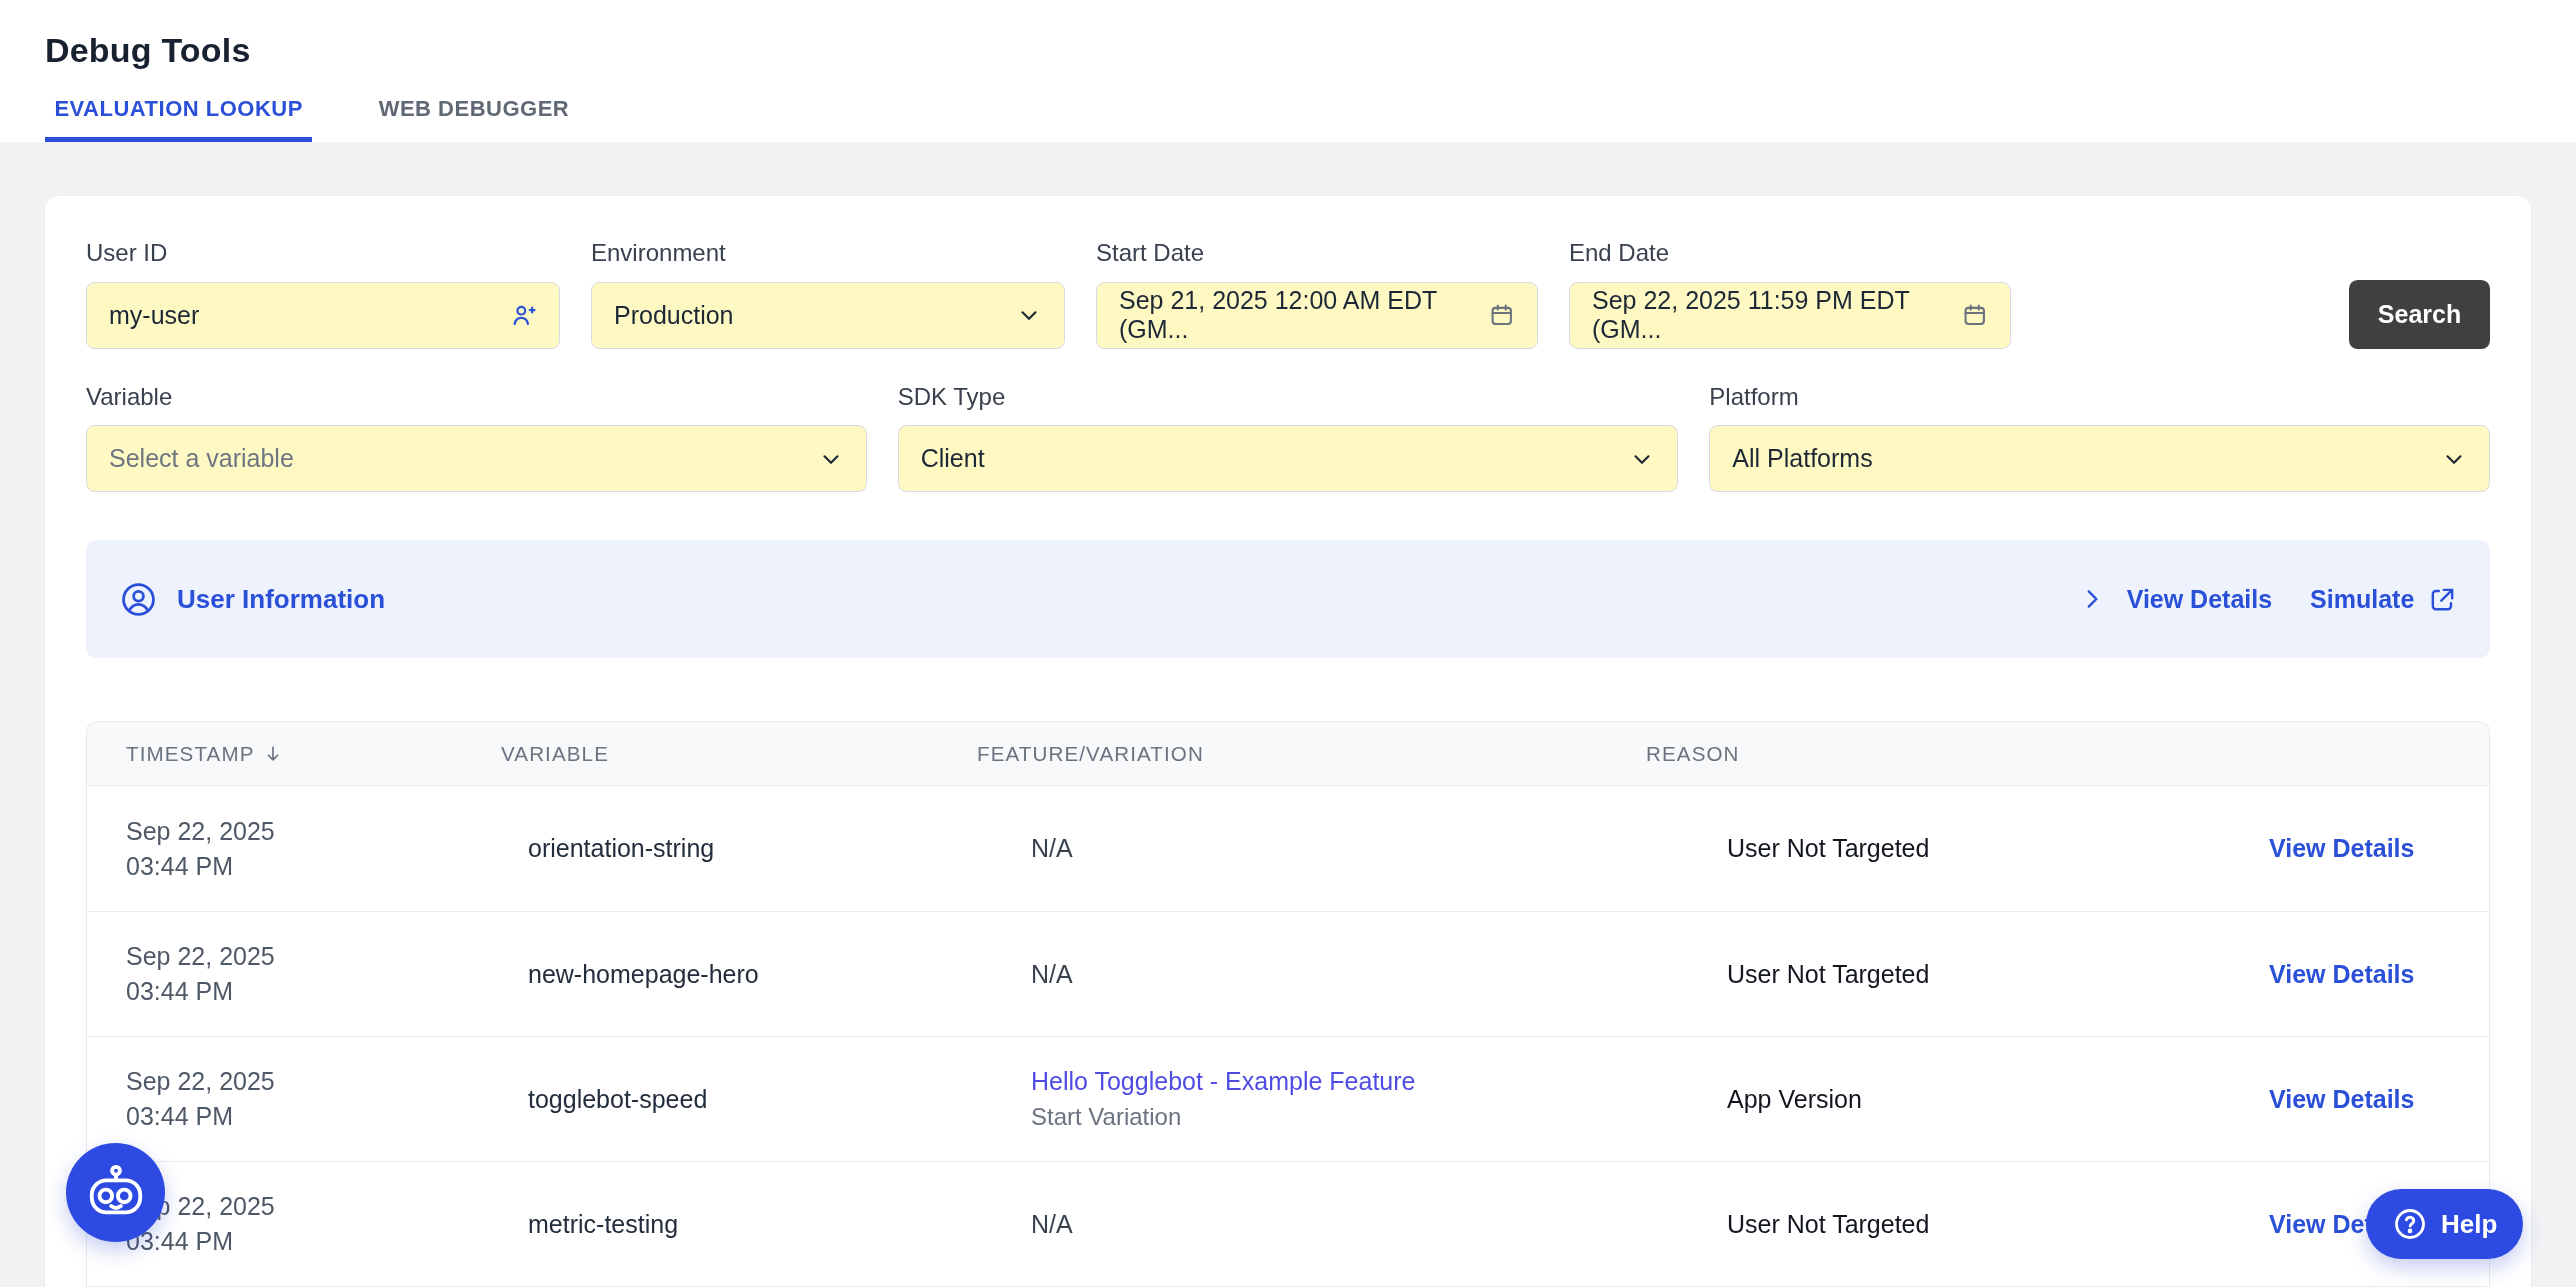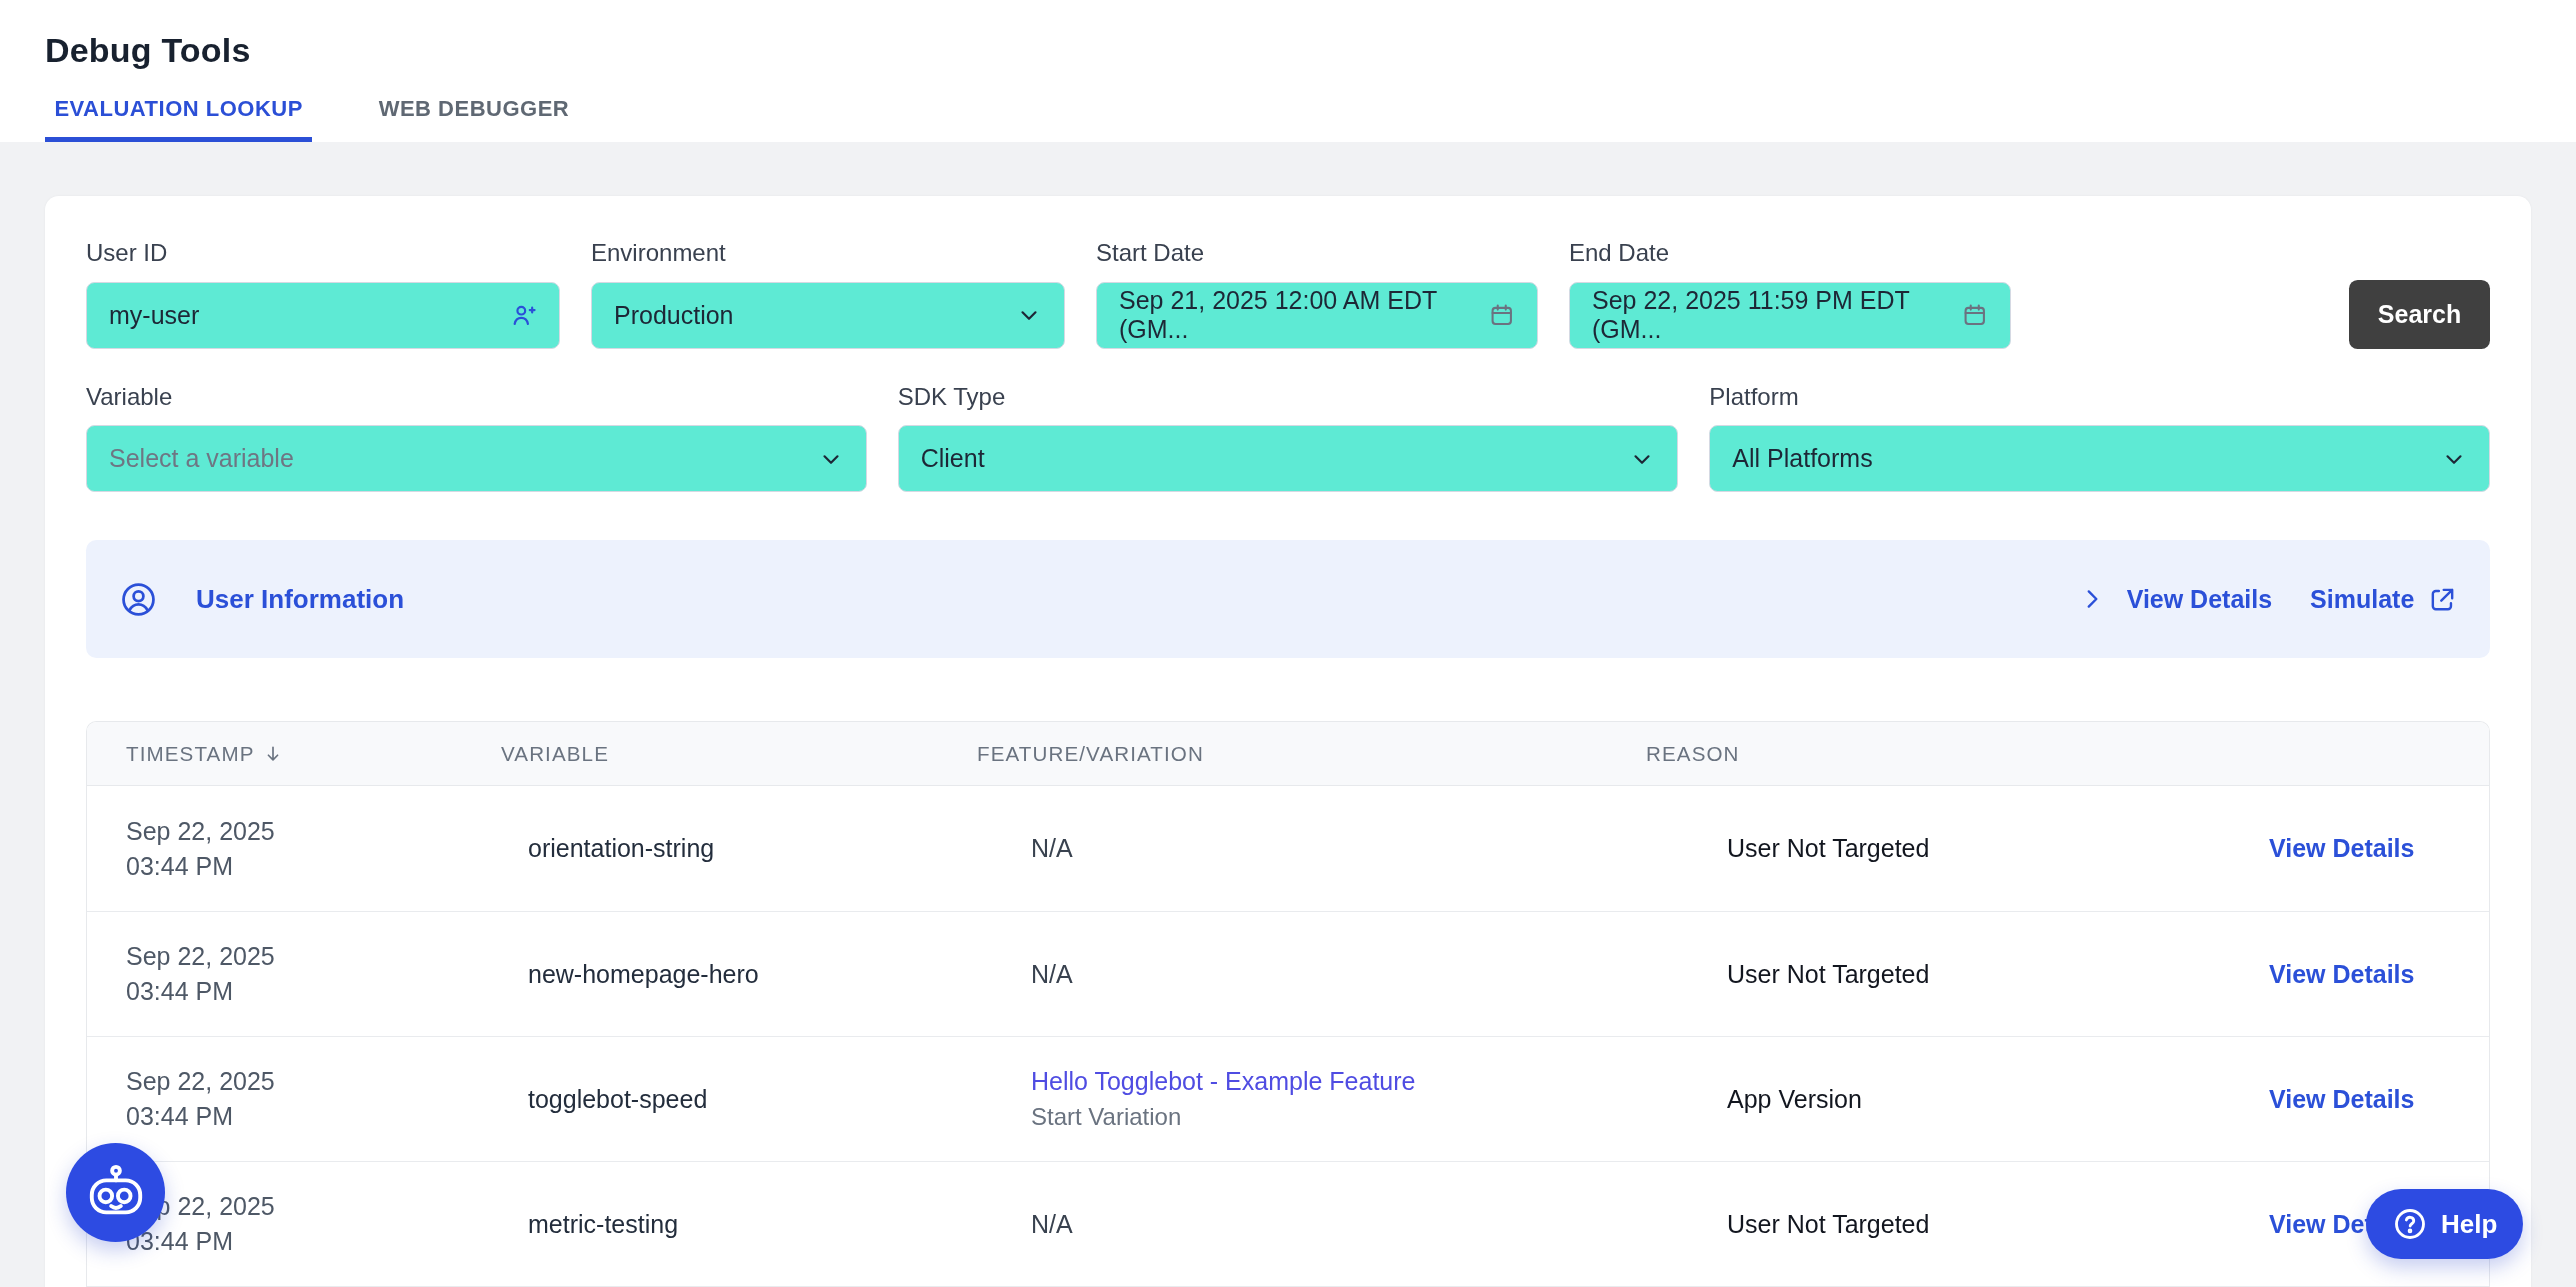--- a/index.html
+++ b/index.html
@@ -28,21 +28,21 @@
     padding: 43px 41px 0 41px;
     min-height: 1133px;
     box-shadow: 0 0.9px 2.6px rgba(20,30,60,.05);
   }
   .filter-row { display: flex; gap: 31px; }
   .filter-row + .filter-row { margin-top: 34px; }
   .field { display: flex; flex-direction: column; }
   .field-label { font-size: 24px; font-weight: 500; color: #39414f; margin-bottom: 14.6px; }
   .control {
     height: 67px; border: 1.3px solid #d5d9e3; border-radius: 8.6px;
-    background: #5eead4; display: flex; align-items: center;
+    background: #fef9c3; display: flex; align-items: center;
     padding: 0 22px; font-size: 25px; color: #1d2736;
   }
   .control input {
     border: none; outline: none; font-size: 25px; color: #1d2736; flex: 1;
     font-family: "Liberation Sans", sans-serif; background: transparent;
   }
   .control .grow { flex: 1; }
   .placeholder { color: #6e7683; }
   .w-user { width: 474px; }
   .w-env  { width: 474px; }
@@ -56,21 +56,21 @@
   .btn-outline {
     width: 249px; background: #fff; border: 1.3px solid #c7d3f5; color: #2b50d8; gap: 14.6px;
   }
   .btn-primary { width: 141px; background: #404040; border: none; color: #fff; }
   
   .banner {
     margin-top: 48px; height: 118px; background: #edf2fd; border-radius: 10.3px;
     display: flex; align-items: center; justify-content: space-between; padding: 0 33px;
   }
   .banner-left { display: flex; align-items: center; gap: 19px; }
-  .banner-title { font-size: 26px; font-weight: 600; color: #2b50d8; margin-left: 19px; }
+  .banner-title { font-size: 26px; font-weight: 600; color: #2b50d8; }
   .banner-right { display: flex; align-items: center; }
   .banner-link { font-size: 25px; font-weight: 600; color: #2b50d8; cursor: pointer; }
   .banner-gap { width: 38px; }
   
   .table {
     margin-top: 63px; border: 0.9px solid #e7e9ec; border-bottom: none;
     border-radius: 10.3px 10.3px 0 0; overflow: hidden; background: #fff;
   }
   .tr { display: grid; grid-template-columns: 414px 476px 669px 515px 1fr; align-items: center; }
   .thead { height: 64px; background: #f8f9fb; border-bottom: 0.9px solid #e7e9ec; }

